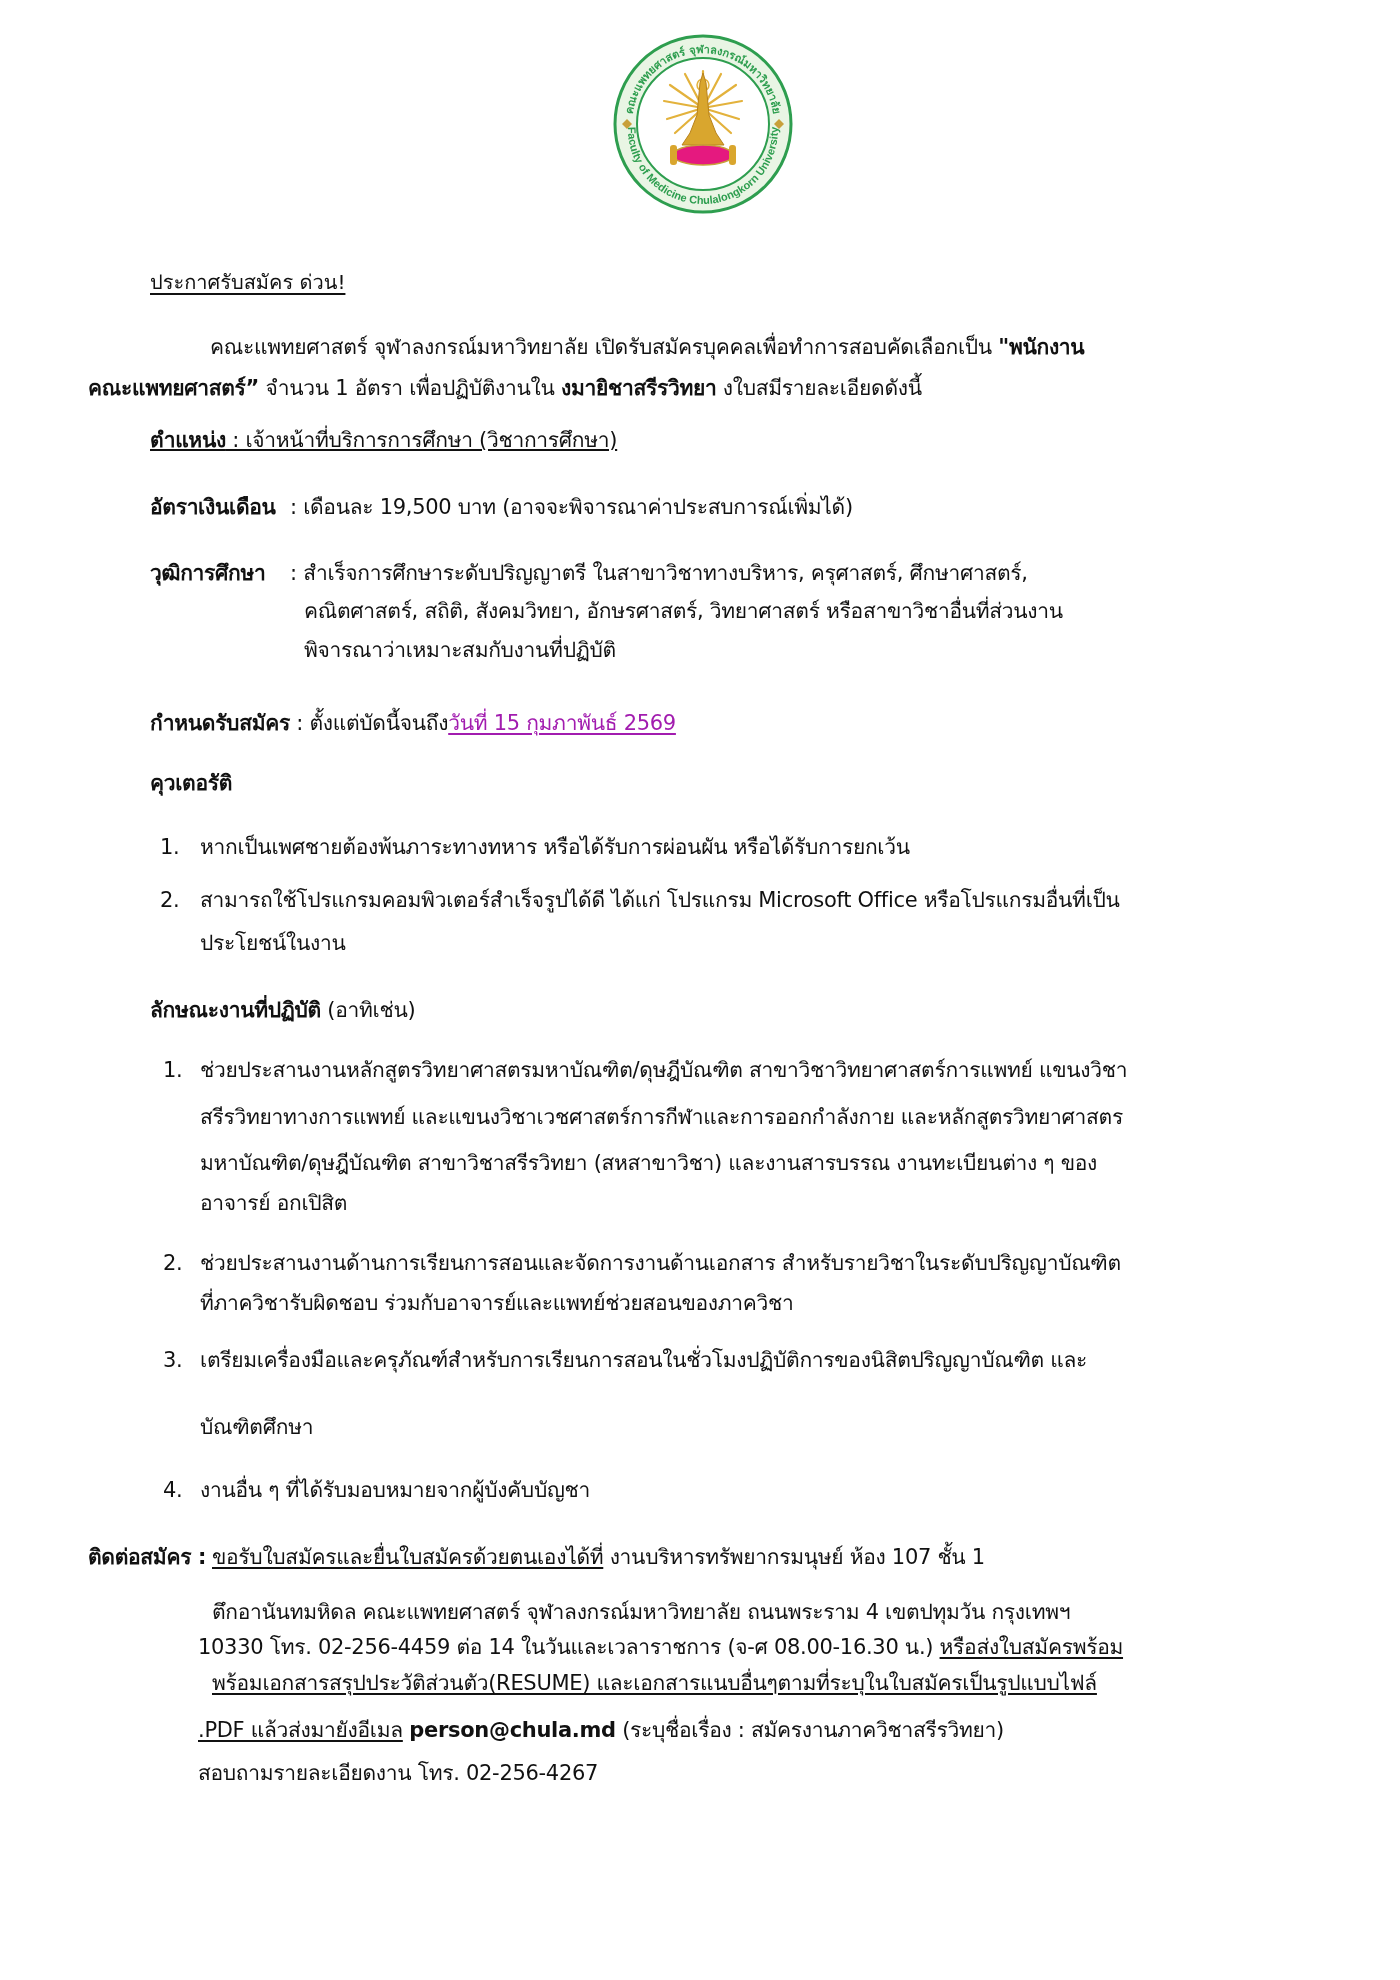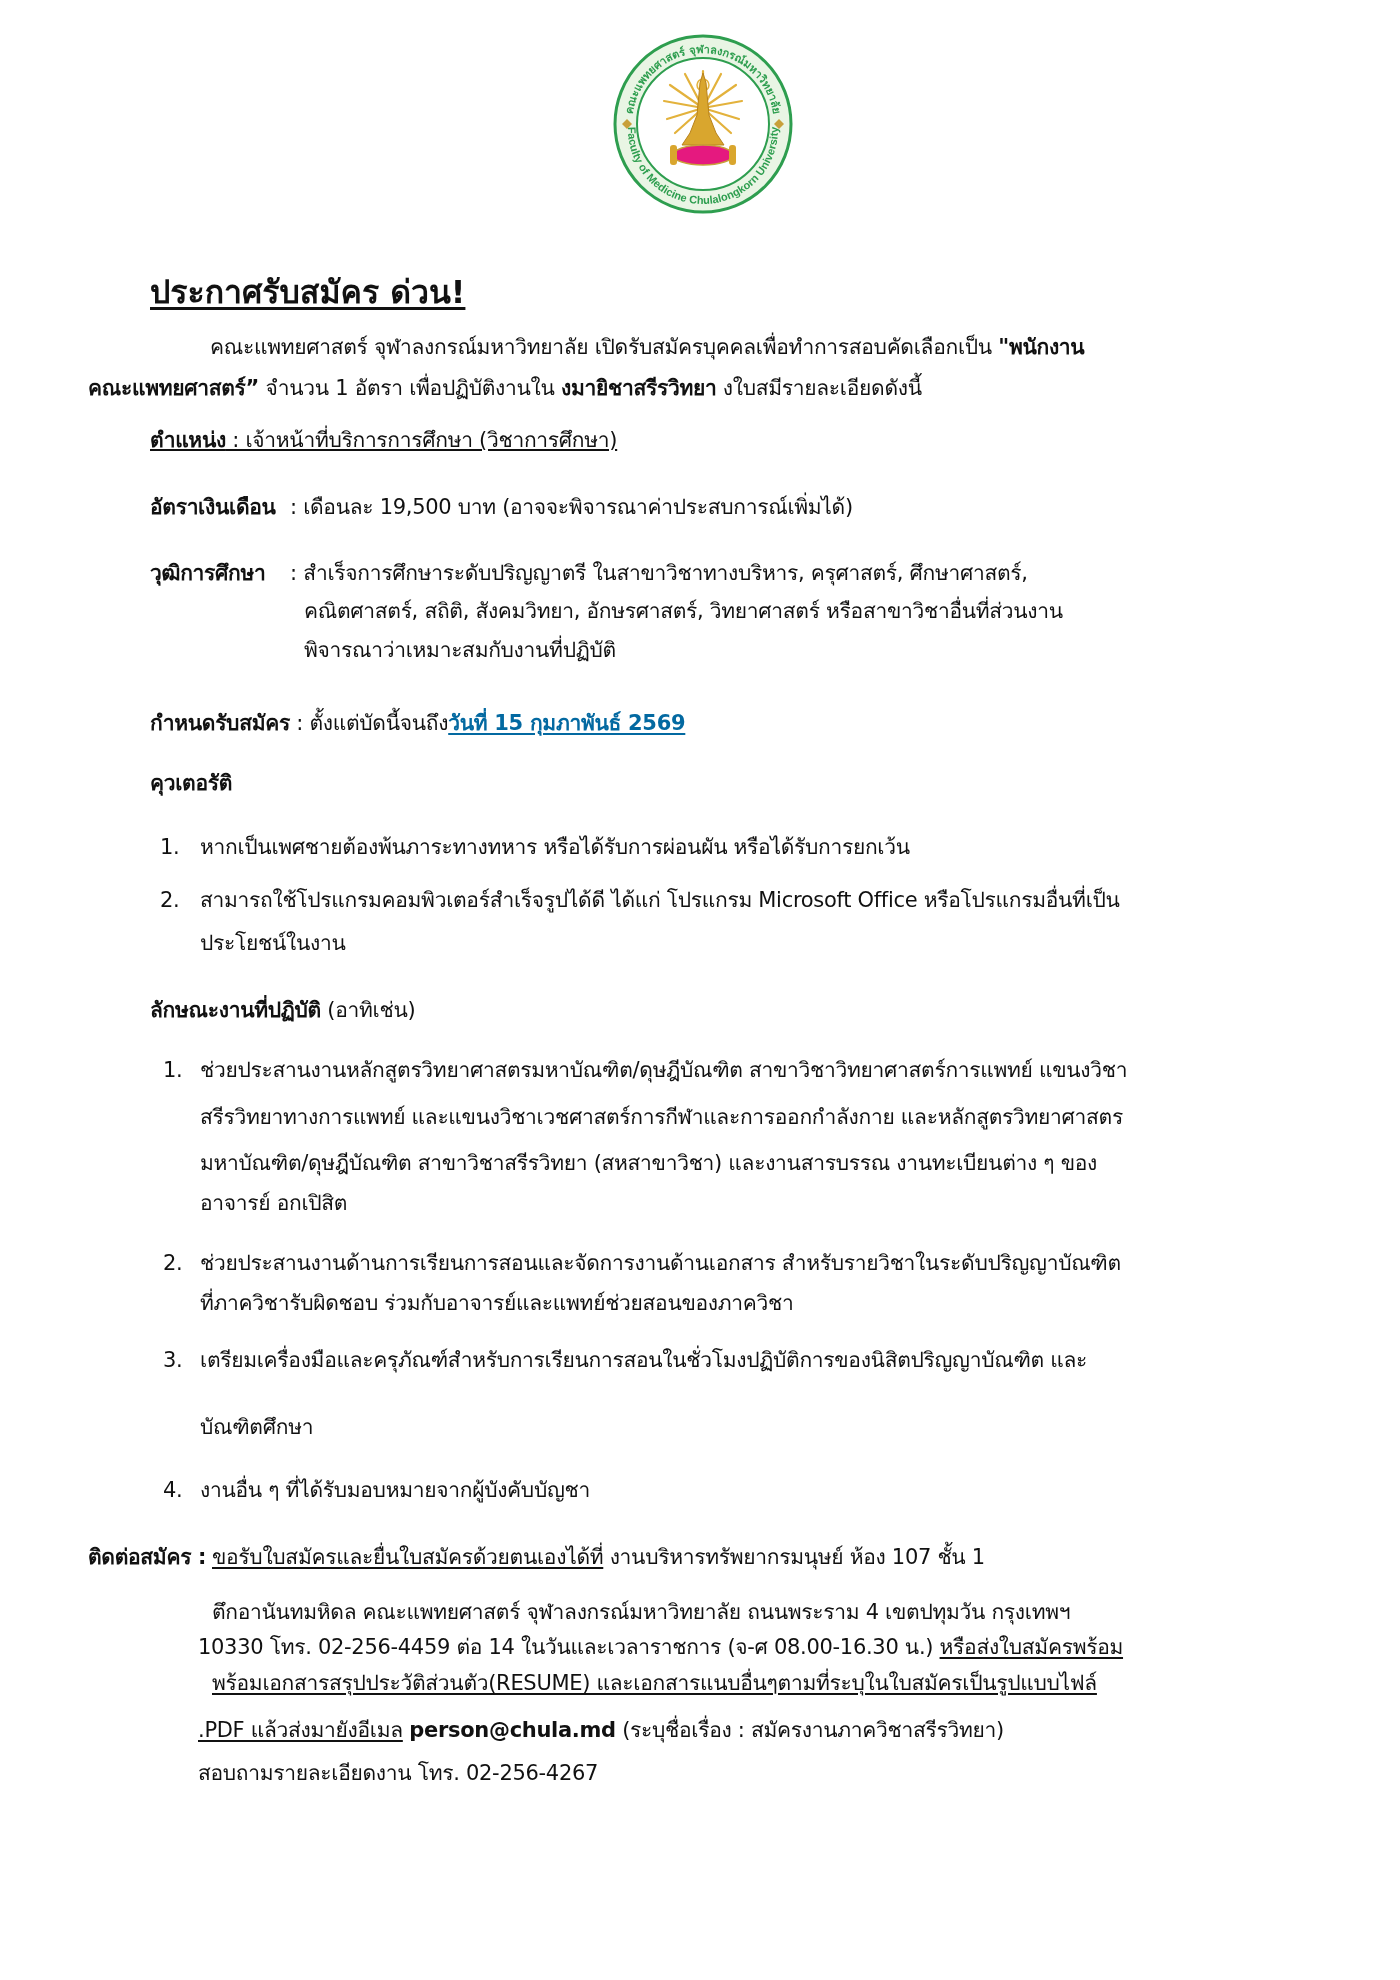--- a/index.html
+++ b/index.html
@@ -2,22 +2,22 @@
 <html><head>
 <meta charset="utf-8">
 <style>
   html, body { margin: 0; padding: 0; background: #ffffff; }
   body { width: 1400px; height: 1980px; position: relative; overflow: hidden;
          font-family: "DejaVu Sans", "Liberation Sans", sans-serif; color: #111; }
   .abs { position: absolute; white-space: nowrap; }
   .t { font-size: 21px; line-height: 28px; letter-spacing: -0.3px; }
   .b { font-weight: bold; }
   .u { text-decoration: underline; text-underline-offset: 3px; }
-  .red { color: #0369a1; font-weight: bold; text-decoration: underline; text-underline-offset: 3px; }
-  .title { font-size: 32px; font-weight: bold; text-decoration: underline; text-underline-offset: 4px; }
+  .red { color: #a21caf; font-weight: normal; text-decoration: underline; text-underline-offset: 3px; }
+  .title { font-size: 20px; font-weight: normal; text-decoration: underline; text-underline-offset: 4px; }
   .logo { position: absolute; left: 612px; top: 33px; width: 182px; height: 182px; }
 </style>
 </head>
 <body>
 
 <div class="logo">
   <svg viewBox="0 0 182 182" width="182" height="182">
     <circle cx="91" cy="91" r="88" fill="#e9f5e4" stroke="#2e9e4f" stroke-width="3"></circle>
     <circle cx="91" cy="91" r="66" fill="#ffffff" stroke="#2e9e4f" stroke-width="2"></circle>
     <defs>

